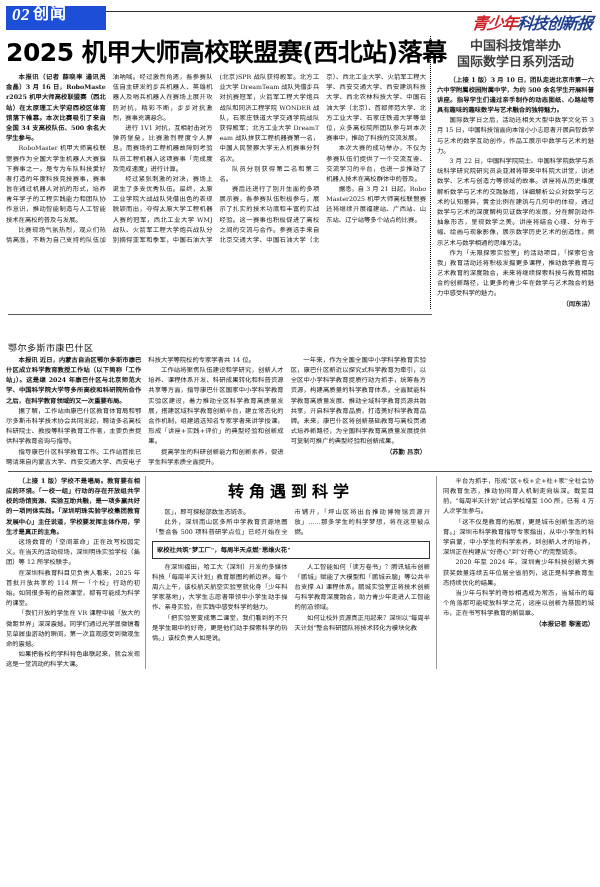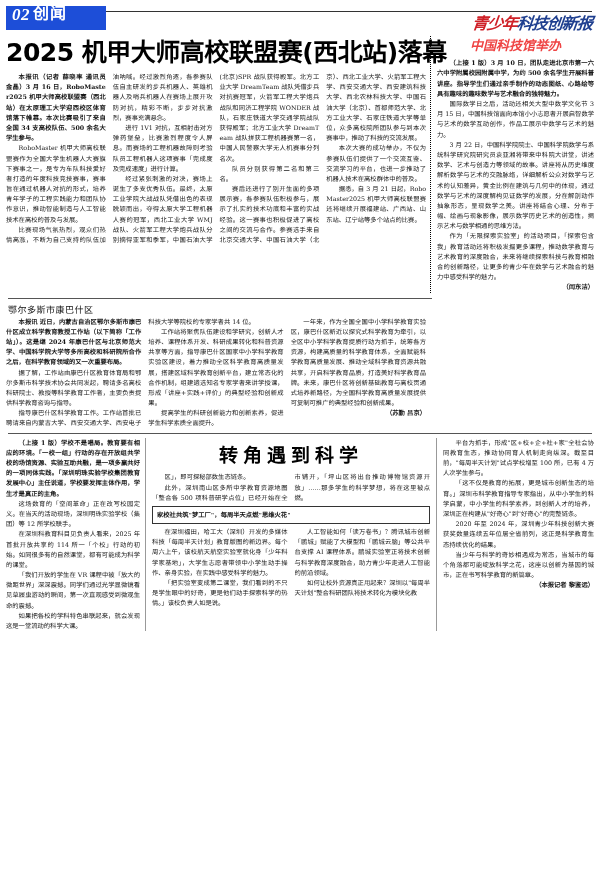--- a/index.html
+++ b/index.html
@@ -84,26 +84,26 @@
     hyphens:none;word-break:break-all;
   }
   .body-txt p{margin:0 0 0 0;text-indent:2em;}
   .lead{font-weight:700;}
   .sig{text-align:right;text-indent:0;font-weight:700;}
 
   
   .headline-sub{
     font-family:"DejaVu Sans","Liberation Sans",sans-serif;
     font-weight:700;font-size:13px;line-height:1.25;
-    text-align:center;margin:2px 0 4px 0;color:#ef4444;font-style:italic;
+    text-align:center;margin:2px 0 4px 0;color:#404040;
   }
 
   
   .a2-wrap{margin-top:5px;}
-  .a2-head{padding:0 2px;}
+  .a2-head{padding:0 2px;margin-top:22px;}
   .overline{
     font-size:9px;font-weight:400;color:#111;margin-bottom:1px;
     font-family:"DejaVu Serif","Liberation Serif",serif;
     letter-spacing:.5px;
   }
   .headline-2{
     font-family:"DejaVu Sans","Liberation Sans",sans-serif;
     font-weight:700;font-size:24px;line-height:1.1;
     letter-spacing:3px;color:#000;margin:0 0 4px 0;
   }
@@ -111,21 +111,21 @@
   .a2-cols{width:424px;box-sizing:border-box;padding-right:4px;}
   .a2-spacer{width:164px;}
 
   
   .bottom-wrap{display:flex;margin-top:4px;}
   .b-left{width:140px;box-sizing:border-box;padding-right:5px;border-right:1px solid #999;}
   .b-mid{width:290px;box-sizing:border-box;padding:0 6px;}
   .b-right{width:158px;box-sizing:border-box;padding-left:6px;border-left:1px solid #999;}
   .headline-3{
     font-family:"DejaVu Sans","Liberation Sans",sans-serif;
-    font-weight:700;font-size:19px;line-height:1.2;
+    font-weight:700;font-size:16px;line-height:1.2;
     letter-spacing:5px;text-align:center;margin:6px 0 6px 0;color:#000;
   }
   .boxed{
     border:1px solid #333;padding:3px 4px;margin:3px 0;
     font-size:6.3px;line-height:1.6;font-weight:700;text-align:justify;
     word-break:break-all;
   }
 </style>
 </head>
 <body>
@@ -157,20 +157,21 @@
         <p>队员分别获得第二名和第三名。</p>
         <p>赛后还进行了别开生面的多项展示赛，各参赛队伍积极参与，展示了扎实的技术功底和丰富的实战经验。这一赛事也积极促进了高校之间的交流与合作。参赛选手来自北京交通大学、中国石油大学（北京）、西北工业大学、火箭军工程大学、西安交通大学、西安建筑科技大学、西北农林科技大学、中国石油大学（北京）、首都师范大学、北方工业大学、石家庄铁道大学等单位，众多高校院所团队参与到本次赛事中，推动了科技的交流发展。</p>
         <p>本次大赛的成功举办，不仅为参赛队伍们提供了一个交流互鉴、交流学习的平台，也进一步推动了机器人技术在高校群体中的普及。</p>
         <p>据悉，自 3 月 21 日起，RoboMaster2025 机甲大师高校联盟赛还将继续开展福建站、广西站、山东站、辽宁站等多个站点的比赛。</p>
       </div>
     </div>
 
     <div class="a1-right">
       <div class="headline-sub">
         <div>中国科技馆举办</div>
+        <div>国际数学日系列活动</div>
       </div>
       <div class="body-txt">
         <p class="lead">（上接 1 版）3 月 10 日，团队走进北京市第一六六中学附属校园附属中学，为约 500 余名学生开展科普讲座。指导学生们通过亲手制作的动态图纸、心路绘等具有趣味的趣味数学与艺术融合的独特魅力。</p>
         <p>国际数学日之后，活动还相关大型中数学文化节 3 月 15 日，中国科技馆面向本馆小小志愿者开展启智数学与艺术的数学互动创作，作品工展示中数学与艺术的魅力。</p>
         <p>3 月 22 日，中国科学院院士、中国科学院数学与系统科学研究院研究员袁亚湘将带来中科院大讲堂，讲述数学、艺术与创造力等领域的故事。讲座将从历史维度解析数学与艺术的交融脉络，详细解析公众对数学与艺术的认知差异，黄金比例在建筑与几何中的体现，通过数学与艺术的深度解构见证数学的发展，分在解剖动作抽象形态，呈现数学之美。讲座将结合心理、分布于幅、绘画与现象影像，展示数学历史艺术的创造性，揭示艺术与数学相通的思维方法。</p>
         <p>作为「无限探索实验室」的活动项目，「探索包含我」教育活动还将积极发掘更多课程，推动数学教育与艺术教育的深度融合，未来将继续探索科技与教育相融合的创新路径，让更多的青少年在数学与艺术融合的魅力中感受科学的魅力。</p>
         <p class="sig">（闫东洁）</p>
       </div>
     </div>
   </div>

